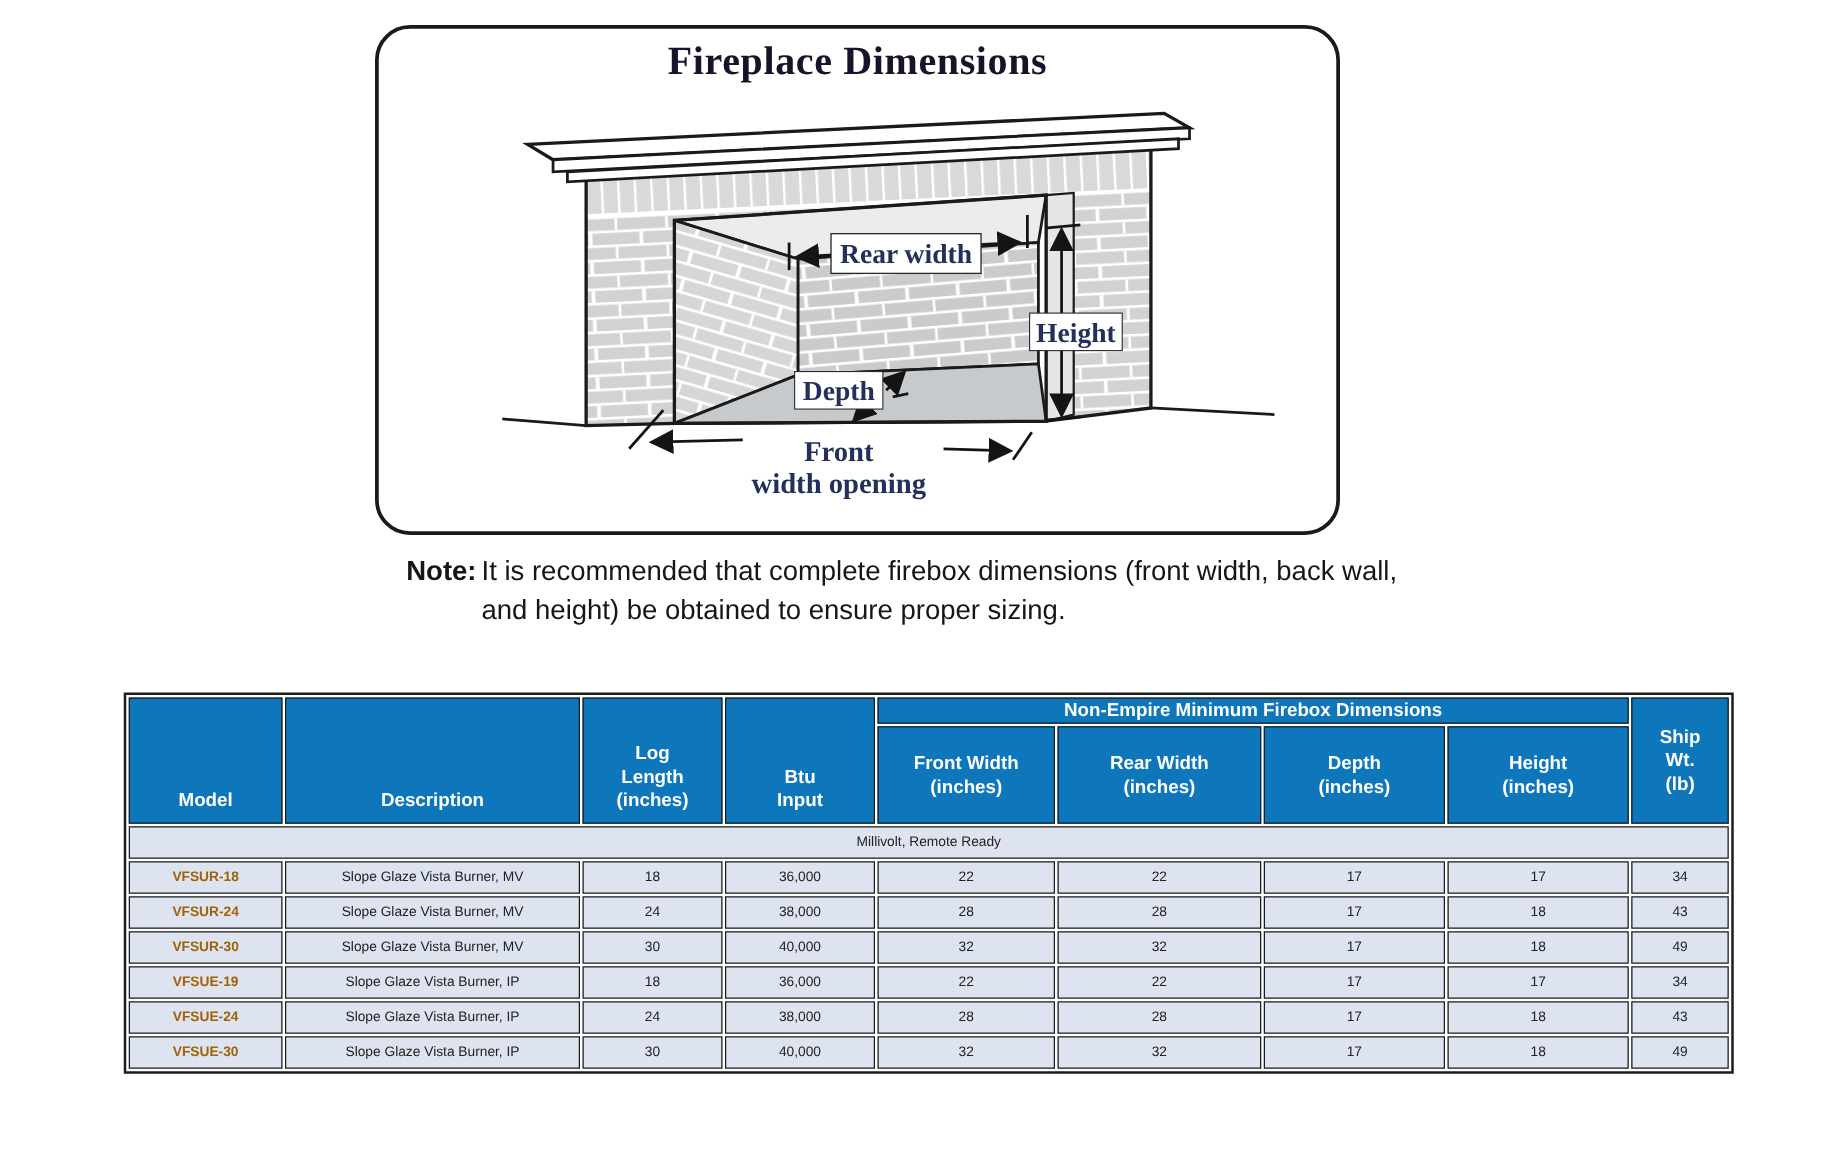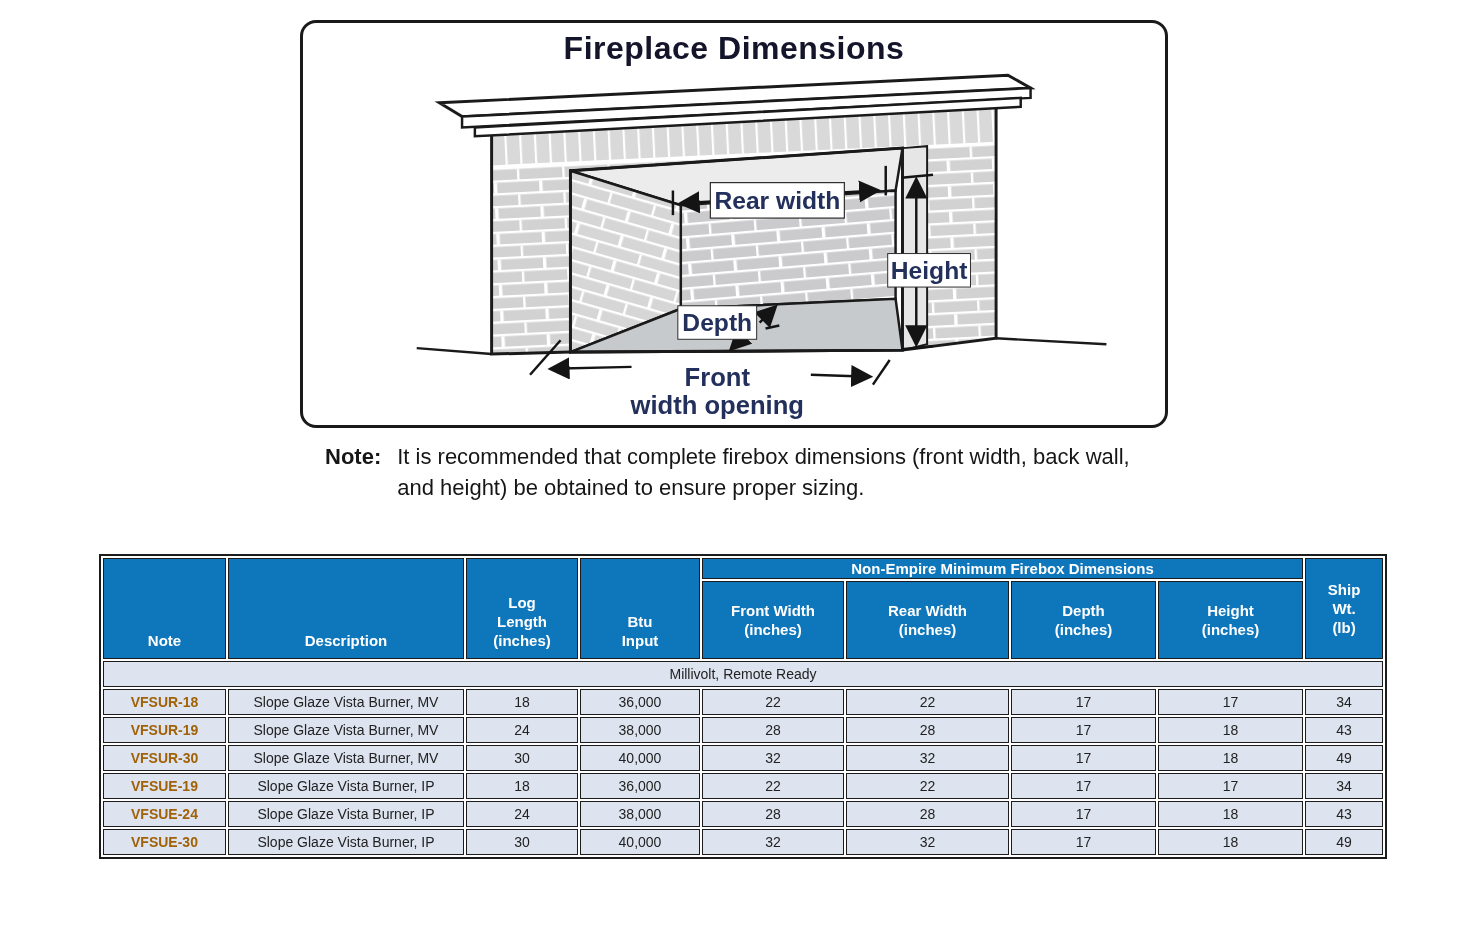--- a/index.html
+++ b/index.html
@@ -11,35 +11,35 @@
   }
   *{box-sizing:border-box;margin:0;padding:0;}
   html,body{background:#fff;}
   body{
     width:1460px;height:933px;position:relative;
     font-family:"Liberation Sans", sans-serif;color:#111;overflow:hidden;
   }
 
   
   .panel{
-    position:absolute;left:300px;top:20px;width:868px;height:408px;
-    border:3px solid #1a1a1a;border-radius:16px;background:#fff;
+    position:absolute;left:300px;top:20px;width:772px;height:408px;
+    border:3px solid #1a1a1a;border-radius:28px;background:#fff;font-family:Liberation Serif, serif;
   }
   .panel-title{
     position:absolute;top:7px;left:0;right:0;text-align:center;
     font-size:32px;font-weight:bold;color:#14142a;letter-spacing:.5px;
   }
   .panel svg{position:absolute;left:0;top:0;width:100%;height:100%;}
   .dimtext{font-size:25px;font-weight:bold;fill:#23305c;}
   .dimtext-lg{font-size:26px;font-weight:bold;fill:#23305c;}
 
   
   .note{
     position:absolute;left:325px;top:441px;width:830px;
-    display:flex;gap:16px;font-size:22px;line-height:31px;color:#161616;
+    display:flex;gap:4px;font-size:22px;line-height:31px;color:#161616;
   }
   .note-label{font-weight:bold;white-space:nowrap;}
 
   
   .spec{position:absolute;left:99px;top:554px;width:1266px;}
   .spec-title{font-size:17px;font-weight:bold;color:#0d0d0d;margin:0 0 4px 1px;}
   table.spec-table{
     width:1265px;table-layout:fixed;
     border-collapse:separate;border-spacing:2px;
     background:#fff;border:2px solid #1c1c1c;
@@ -51,21 +51,21 @@
   }
   th.vbottom{vertical-align:bottom;padding:4px 2px 8px;}
   th.vmid{vertical-align:middle;padding:19px;}
   tr.h1 th.span-hdr{height:19px;vertical-align:middle;}
   tr.h2 th{height:68px;}
   td.group-row{
     background:var(--grp);color:#fff;font-size:15.5px;
     padding:3px 0 4px 13px;text-align:left;height:25px;
   }
   .spec-table td{
-    background:var(--row);color:#222;font-size:14px;text-align:center;
+    background:var(--row);color:#222;font-size:11px;text-align:center;
     padding:3px 2px;height:26px;vertical-align:middle;
   }
   .spec-table td.model{font-weight:bold;color:#a16207;}
 </style>
 </head>
 <body>
 
 <div class="panel">
   <div class="panel-title">Fireplace Dimensions</div>
 
@@ -172,21 +172,21 @@
         <col style="width:112px">
       <col style="width:120px">
         <col style="width:142px">
         <col style="width:163px">
       <col style="width:145px">
         <col style="width:145px">
         <col style="width:78px">
     </colgroup>
     <thead>
       <tr class="h1">
-        <th rowspan="2" class="vbottom">Note</th>
+        <th rowspan="2" class="vbottom">Model</th>
         <th rowspan="2" class="vbottom">Description</th>
         <th rowspan="2" class="vbottom">Log
 Length
 (inches)</th>
         <th rowspan="2" class="vbottom">Btu
 Input</th>
         <th colspan="4" class="span-hdr">Non-Empire Minimum Firebox Dimensions</th>
         <th rowspan="2" class="vmid">Ship
 Wt.
 (lb)</th>
@@ -212,21 +212,21 @@
           <td>Slope Glaze Vista Burner, MV</td>
           <td>18</td>
           <td>36,000</td>
           <td>22</td>
           <td>22</td>
           <td>17</td>
           <td>17</td>
           <td>34</td>
         </tr>
         <tr>
-          <td class="model">VFSUR-19</td>
+          <td class="model">VFSUR-24</td>
           <td>Slope Glaze Vista Burner, MV</td>
           <td>24</td>
           <td>38,000</td>
           <td>28</td>
           <td>28</td>
           <td>17</td>
           <td>18</td>
           <td>43</td>
         </tr>
         <tr>

